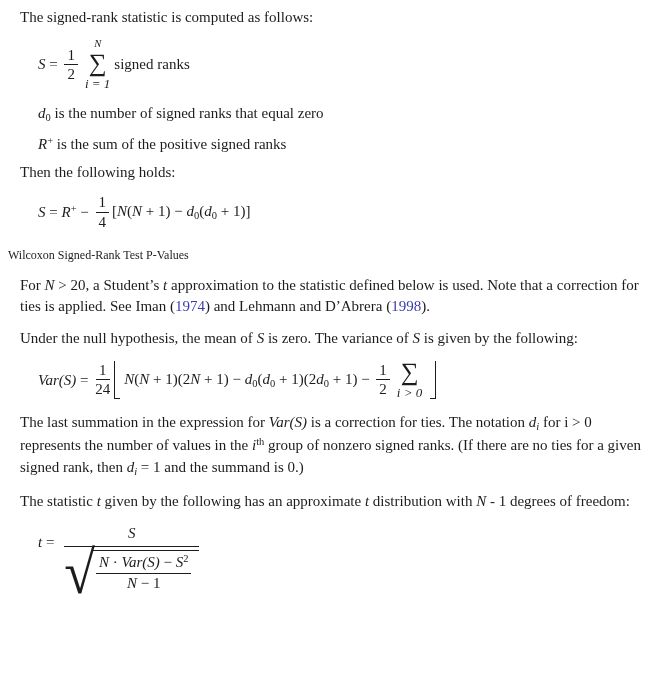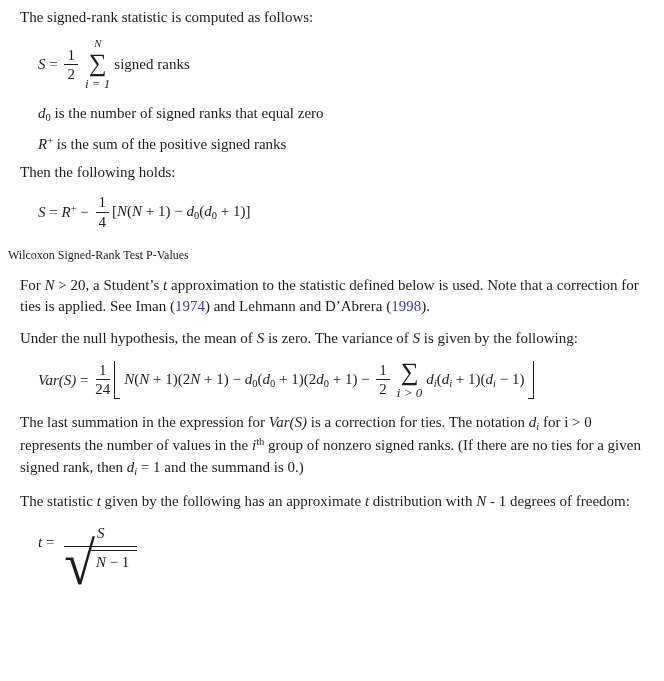--- a/index.html
+++ b/index.html
@@ -174,37 +174,37 @@
     <span class="bracket lbr"></span>
     <span class="runs"><span class="run-i">N</span><span>(</span><span class="run-i">N</span><span> + 1)(2</span><span class="run-i">N</span><span> + 1) − </span><span class="run-i">d</span><span class="run-sub">0</span><span>(</span><span class="run-i">d</span><span class="run-sub">0</span><span> + 1)(2</span><span class="run-i">d</span><span class="run-sub">0</span><span> + 1) − </span></span>
     <span class="frac">
       <span class="fnum">1</span>
       <span class="fden">2</span>
     </span>
     <span class="bigop">
       <span class="op-sigma">∑</span>
       <span class="op-lower">i &gt; 0</span>
     </span>
-    <span class="runs"><span class="run-i">d</span><span class="run-isub">i</span><span>(</span><span class="run-i">d</span><span class="run-isub">i</span><span> + 1)(</span><span class="run-i">d</span><span class="run-isub">i</span><span> − 1)</span></span>
     <span class="bracket rbr"></span>
   </div>
 
   <p class="body"><span>The last summation in the expression for </span><span class="run-i">Var(S)</span><span> is a correction for ties. The notation </span><span class="run-i">d</span><span class="run-isub">i</span><span> for i &gt; 0 represents the number of values in the </span><span class="run-i">i</span><span class="run-sup">th</span><span> group of nonzero signed ranks. (If there are no ties for a given signed rank, then </span><span class="run-i">d</span><span class="run-isub">i</span><span> = 1 and the summand is 0.)</span></p>
 
   <p class="body"><span>The statistic </span><span class="run-i">t</span><span> given by the following has an approximate </span><span class="run-i">t</span><span> distribution with </span><span class="run-i">N</span><span> - 1 degrees of freedom:</span></p>
 
   <div class="formula t-row">
     <span class="runs t-lead"><span class="run-i">t</span><span> = </span></span>
     <div class="bigfrac">
       <div class="bf-num runs"><span class="run-i">S</span></div>
       <div class="bf-den">
         <span class="sqrt">
           <span class="rad">√</span>
           <span class="sqrt-body">
             <span class="frac">
+              <span class="fnum runs"><span class="run-i">N</span><span> · </span><span class="run-i">Var(S)</span><span> − </span><span class="run-i">S</span><span class="run-sup">2</span></span>
               <span class="fden runs"><span class="run-i">N</span><span> − 1</span></span>
             </span>
           </span>
         </span>
       </div>
     </div>
   </div>
 
 </div>
 

